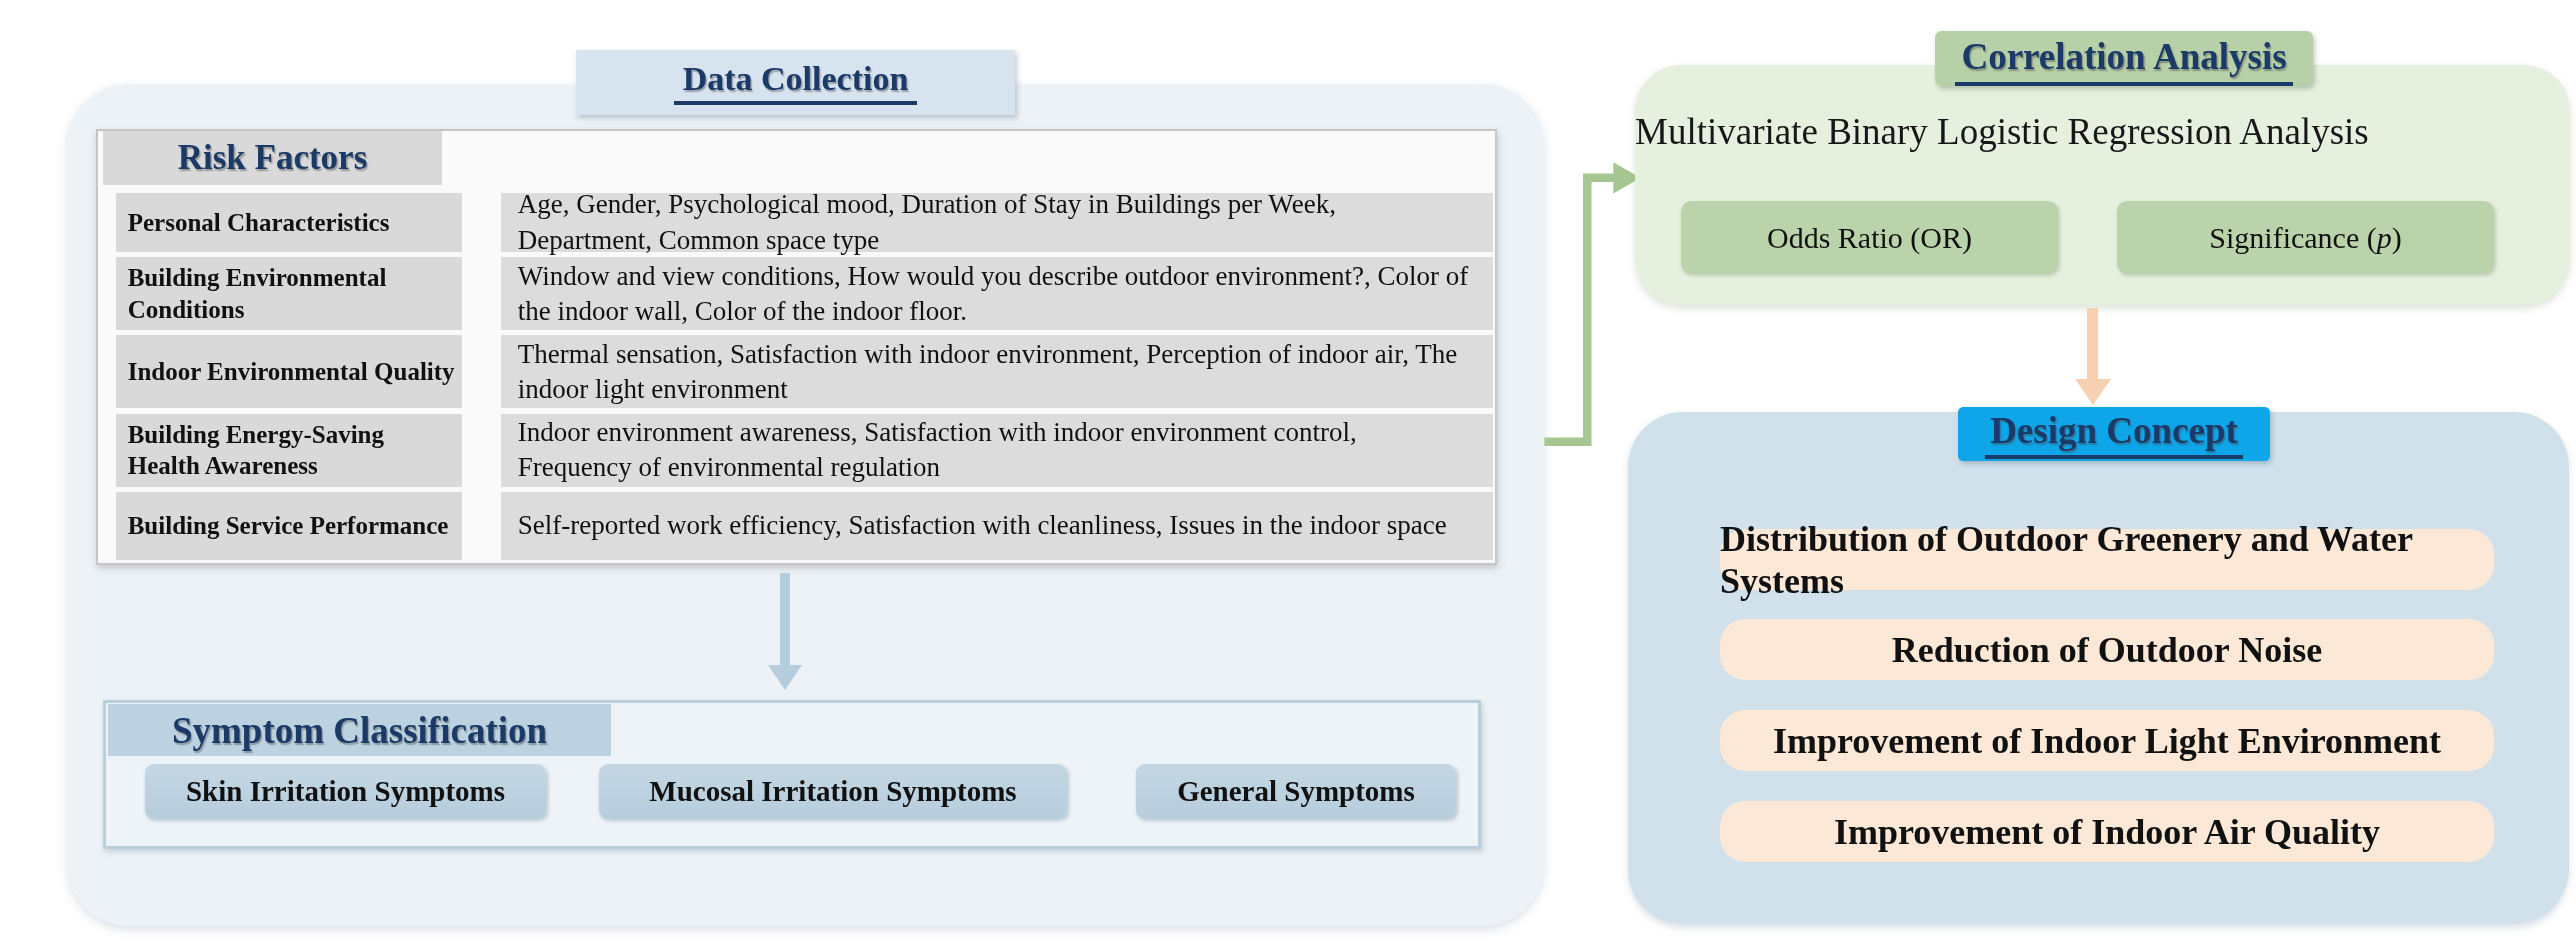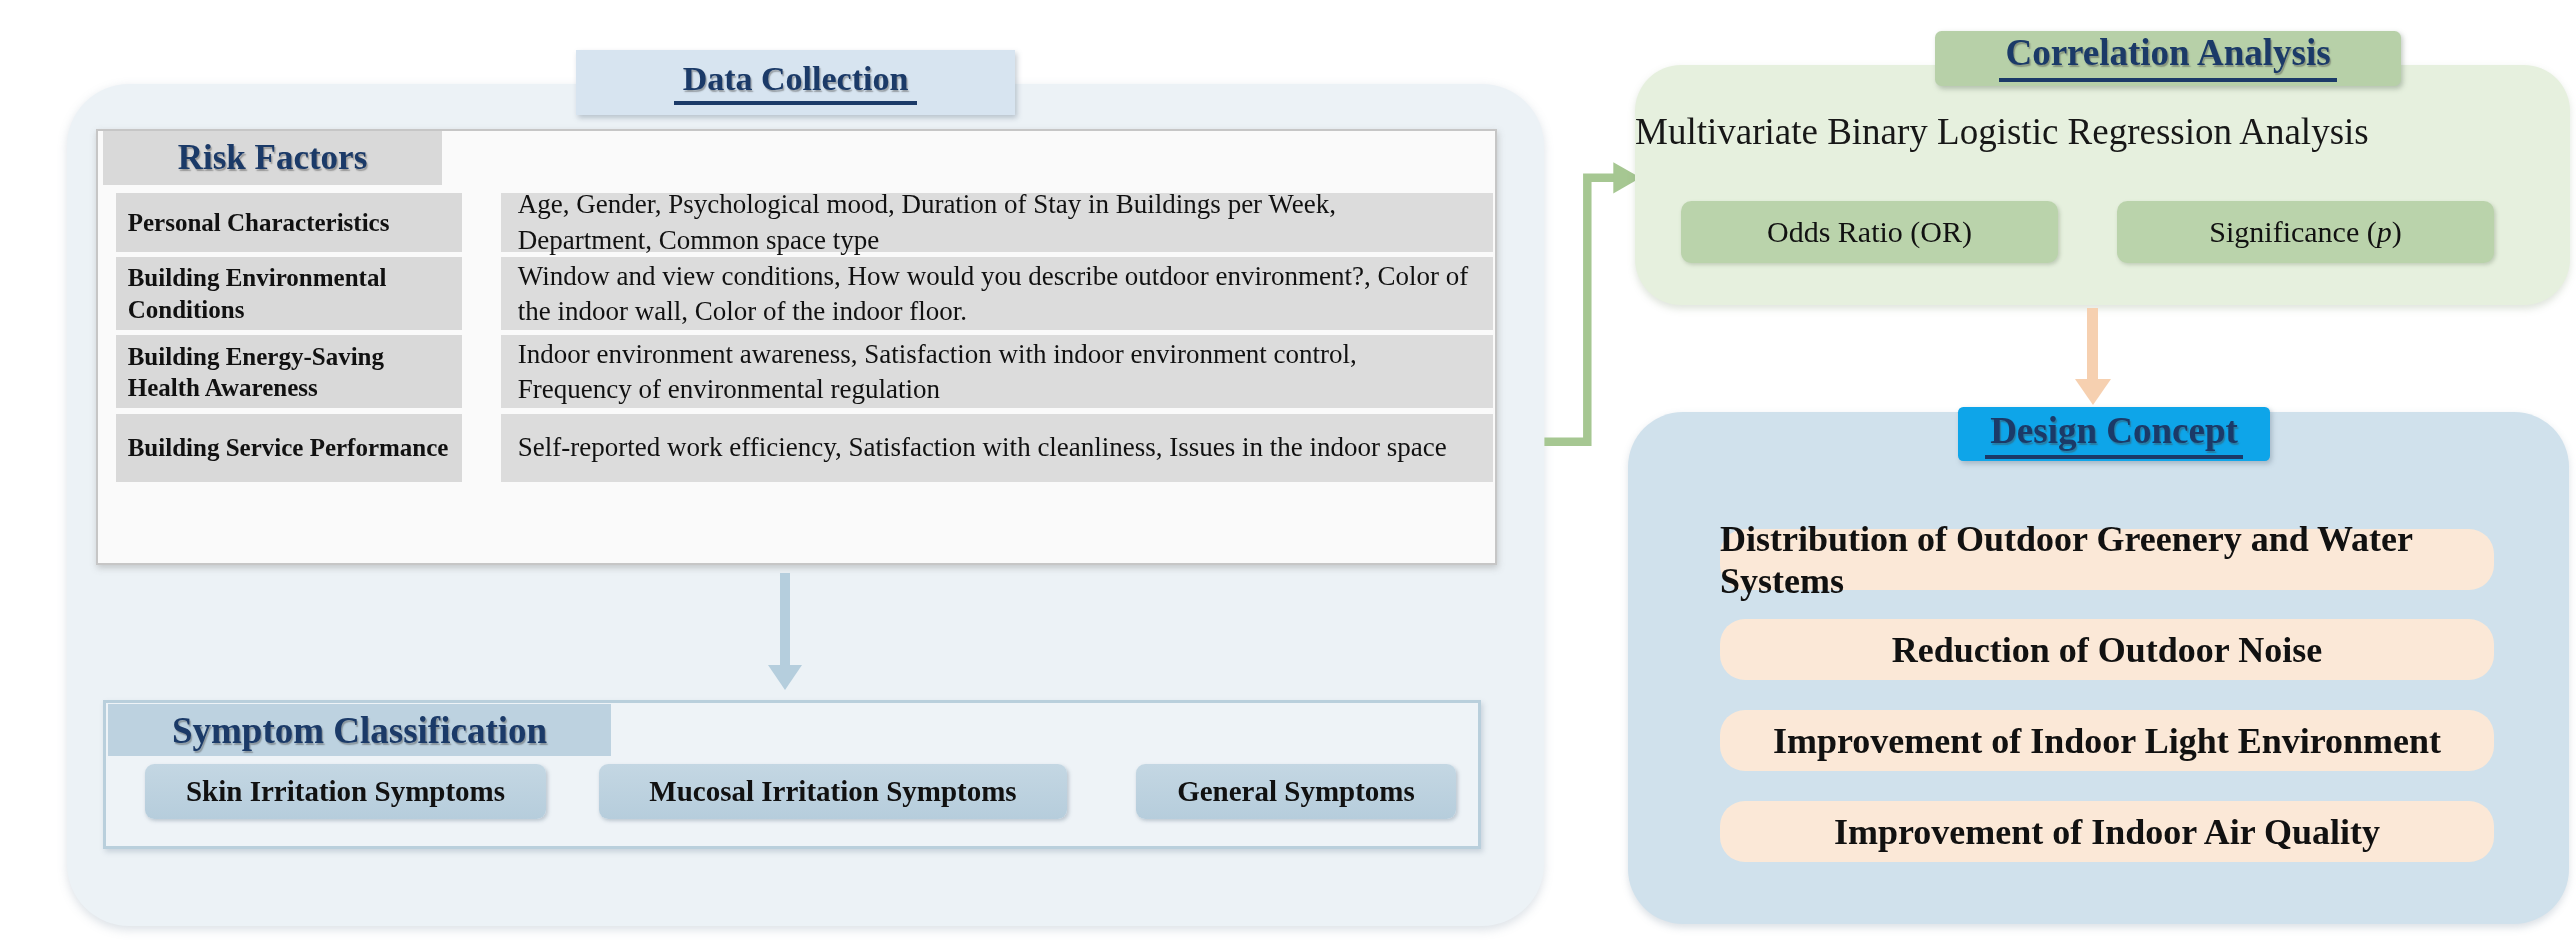--- a/index.html
+++ b/index.html
@@ -95,32 +95,32 @@
   
   .elbow-svg{left:1534px;top:150px;width:117px;height:313px;}
 
   
   .corr-panel{
     left:1635px;top:65px;width:935px;height:240px;
     background:#e6f0de;border-radius:46px;
     box-shadow:0 3.9px 7.8px rgba(130,150,120,.25);
   }
   .corr-tab{
-    left:1935px;top:31px;width:466px;height:55px;
+    left:1935px;top:31px;width:378px;height:55px;
     background:#b7d0a8;border-radius:6.5px;
-    display:flex;align-items:flex-start;justify-content:center;
+    display:flex;align-items:flex-end;justify-content:center;
     box-shadow:2px 2.6px 5.2px rgba(90,110,90,.35);
   }
   .corr-tab .title-navy{font-size:37px;border-bottom:4.6px solid #1b3a68;padding:0 6.5px 3.9px 6.5px;}
   .method-text{
     left:1635px;top:110px;width:935px;
     font-size:37px;color:#171717;
   }
   .green-btn{
-    top:201px;width:377px;height:62px;border-radius:10.4px;
+    top:201px;width:377px;height:73px;border-radius:10.4px;
     background:#bad3ab;
     display:flex;align-items:center;justify-content:center;
     font-size:30px;
     box-shadow:1.3px 2px 3.9px rgba(110,130,100,.3);
   }
   .or-btn{left:1681px;}
   .sig-btn{left:2117px;}
   .ital{font-style:italic;}
 
   .peach-arrow{left:2074px;top:308px;width:37px;height:97px;}
@@ -164,20 +164,24 @@
 </div>
 
 <div class="abs rf-rows">
   <div class="rf-row h90">
     <div class="rf-label">Personal Characteristics</div>
     <div class="rf-desc">Age, Gender, Psychological mood, Duration of Stay in Buildings per Week, Department, Common space type</div>
   </div>
   <div class="rf-row h112">
     <div class="rf-label">Building Environmental Conditions</div>
     <div class="rf-desc">Window and view conditions, How would you describe outdoor environment?, Color of the indoor wall, Color of the indoor floor.</div>
+  </div>
+  <div class="rf-row h112">
+    <div class="rf-label">Indoor Environmental Quality</div>
+    <div class="rf-desc">Thermal sensation, Satisfaction with indoor environment, Perception of indoor air, The indoor light environment</div>
   </div>
   <div class="rf-row h112">
     <div class="rf-label">Building Energy-Saving Health Awareness</div>
     <div class="rf-desc">Indoor environment awareness, Satisfaction with indoor environment control, Frequency of environmental regulation</div>
   </div>
   <div class="rf-row h104">
     <div class="rf-label">Building Service Performance</div>
     <div class="rf-desc">Self-reported work efficiency, Satisfaction with cleanliness, Issues in the indoor space</div>
   </div>
 </div>

